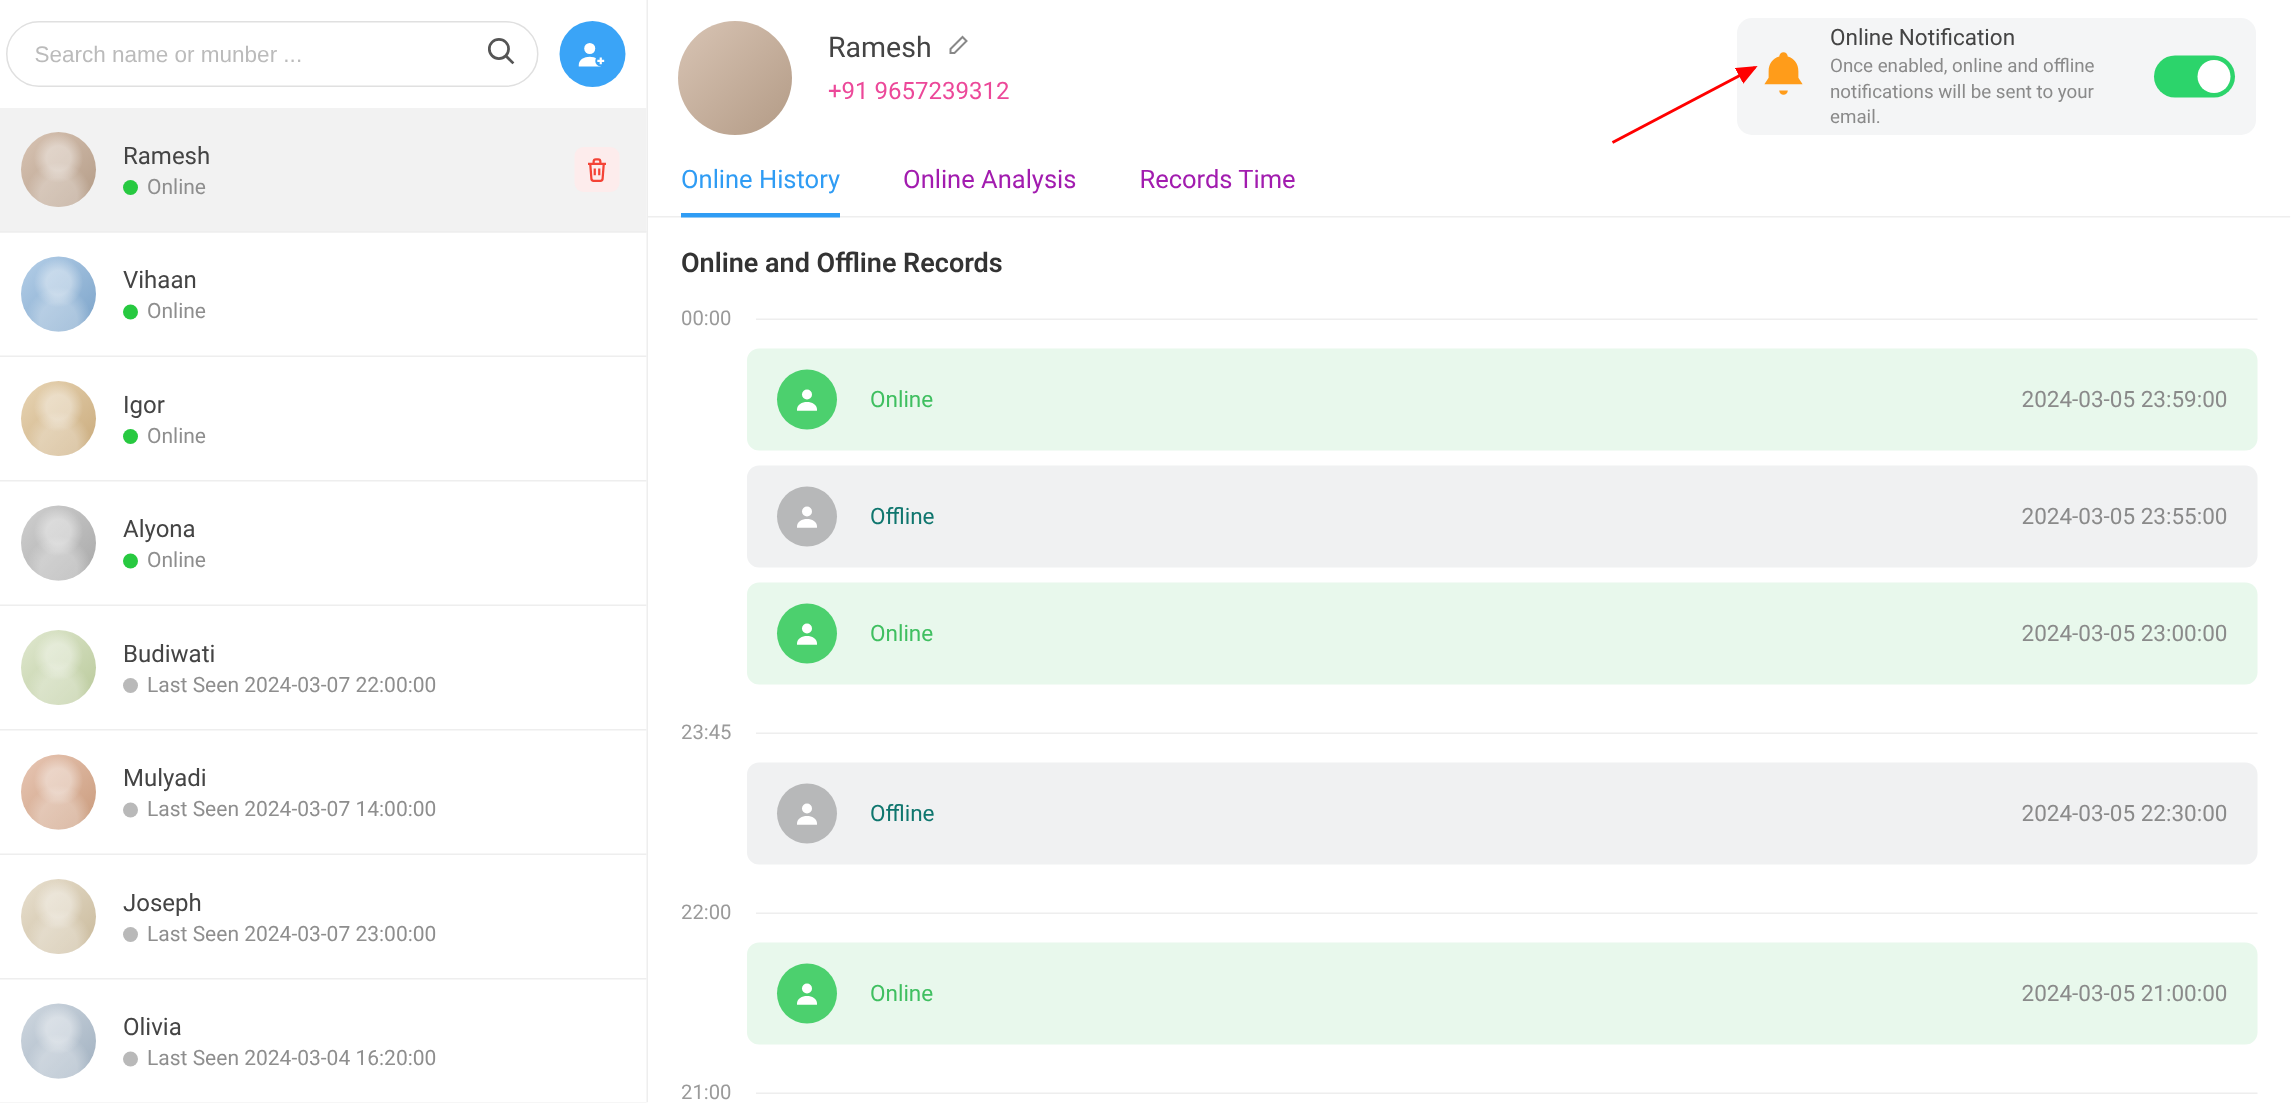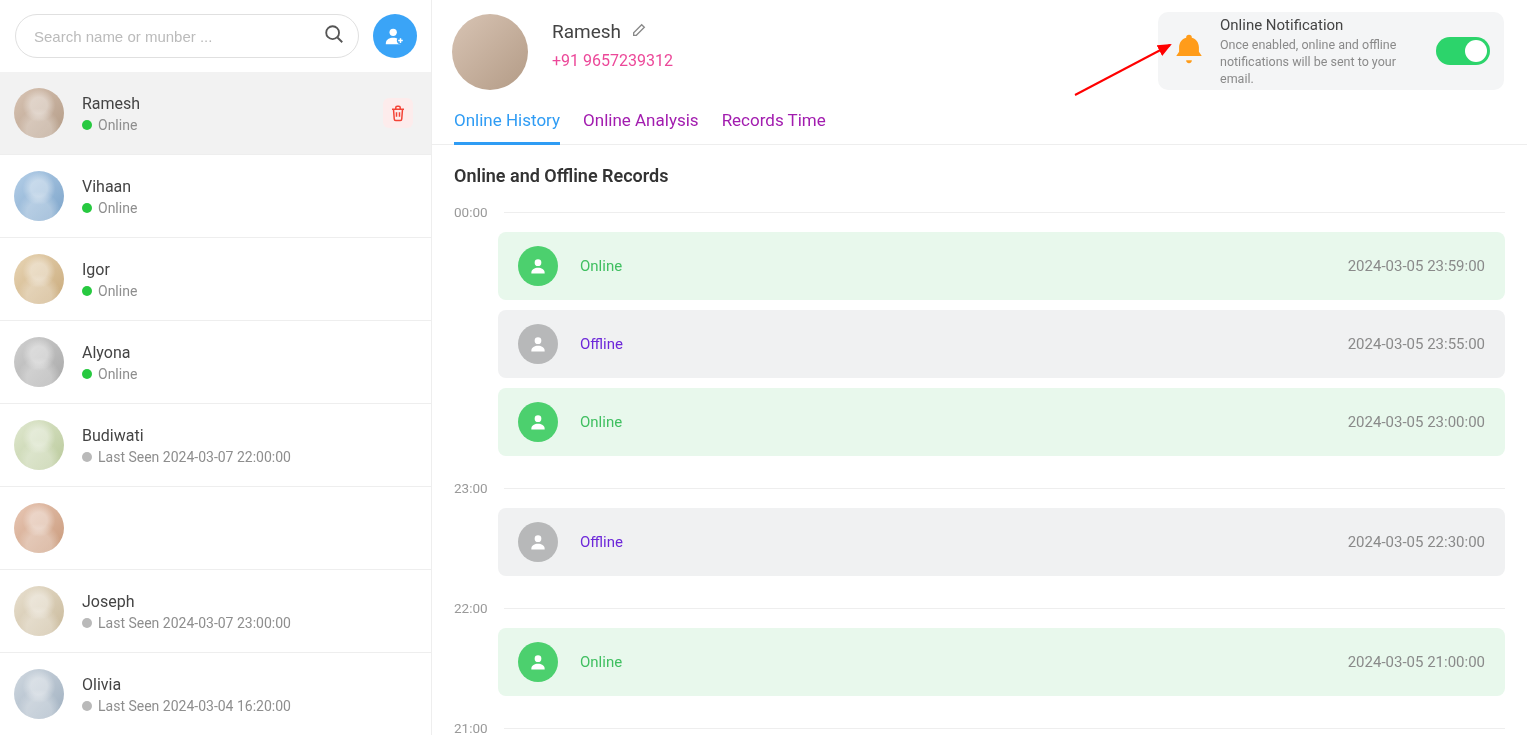--- a/index.html
+++ b/index.html
@@ -16,21 +16,21 @@
   .sidebar {
     width: 432px;
     border-right: 1px solid #eee;
     display: flex;
     flex-direction: column;
   }
   .topbar {
     display: flex;
     align-items: center;
     gap: 14px;
-    padding: 14px 14px 14px 15px;
+    padding: 14px 14px 14px 4px;
   }
   .search-wrap {
     flex: 1;
     position: relative;
   }
   .search-input {
     width: 100%;
     height: 44px;
     border: 1px solid #e0e0e0;
     border-radius: 22px;
@@ -151,21 +151,21 @@
     cursor:pointer;
     flex-shrink:0;
   }
   .toggle::after{
     content:"";position:absolute;right:3px;top:3px;
     width:22px;height:22px;border-radius:50%;background:#fff;
   }
 
   .tabs {
     display:flex;
-    gap:23px;
+    gap:42px;
     padding:20px 22px 0 22px;
     border-bottom:1px solid #eee;
   }
   .tab {
     font-size:17px;
     color:#a21caf;
     padding-bottom:14px;
     cursor:pointer;
     position:relative;
   }
@@ -195,21 +195,21 @@
   .record.offline{ background:#f0f1f2; }
   .rec-left { display:flex; align-items:center; gap:22px; }
   .rec-icon {
     width:40px;height:40px;border-radius:50%;
     display:flex;align-items:center;justify-content:center;color:#fff;
   }
   .record.online .rec-icon { background:#4cd06e; }
   .record.offline .rec-icon{ background:#b7b8b9; }
   .rec-status { font-size:15px; }
   .record.online .rec-status { color:#3fbf60; }
-  .record.offline .rec-status{ color:#6d28d9;text-align:right; }
+  .record.offline .rec-status{ color:#0f766e;text-align:right; }
   .rec-ts { font-size:15px; color:#8a8a8a; }
 
   
   .av1{background:linear-gradient(135deg,#d8c4b4,#b39b86);}
   .av2{background:linear-gradient(135deg,#b5cfe8,#7ba3c9);}
   .av3{background:linear-gradient(135deg,#e8d5b5,#c9aa7b);}
   .av4{background:linear-gradient(135deg,#d0d0d0,#a8a8a8);}
   .av5{background:linear-gradient(135deg,#e0e8d0,#b9c99a);}
   .av6{background:linear-gradient(135deg,#e8c7b5,#c99a7b);}
   .av7{background:linear-gradient(135deg,#e8e0d0,#c9b99a);}
@@ -290,20 +290,27 @@
     <div class="contact-meta">
       <div class="contact-name">Budiwati</div>
       <div class="status-row">
         <span class="dot offline"></span>
         <span>Last Seen 2024-03-07 22:00:00</span>
       </div>
     </div>
     </div>
       <div class="contact-item">
     <div class="avatar av6"></div>
+    <div class="contact-meta">
+      <div class="contact-name">Mulyadi</div>
+      <div class="status-row">
+        <span class="dot offline"></span>
+        <span>Last Seen 2024-03-07 14:00:00</span>
+      </div>
+    </div>
     </div>
       <div class="contact-item">
     <div class="avatar av7"></div>
     <div class="contact-meta">
       <div class="contact-name">Joseph</div>
       <div class="status-row">
         <span class="dot offline"></span>
         <span>Last Seen 2024-03-07 23:00:00</span>
       </div>
     </div>
@@ -407,21 +414,21 @@
                   <path d="M4 20c0-4 4-6 8-6s8 2 8 6v1H4z"></path>
                 </svg>
               </div>
         <div class="rec-status">Online</div>
       </div>
       <div class="rec-ts">2024-03-05 23:00:00</div>
           </div>
         </div>
         <div class="time-block">
           <div class="time-label-row">
-      <span class="time-label">23:00</span>
+      <span class="time-label">23:45</span>
       <span class="time-divider"></span>
           </div>
           <div class="record offline">
       <div class="rec-left">
         <div class="rec-icon">
                 <svg width="20" height="20" viewBox="0 0 24 24" fill="currentColor">
                   <circle cx="12" cy="8" r="4"></circle>
                   <path d="M4 20c0-4 4-6 8-6s8 2 8 6v1H4z"></path>
                 </svg>
               </div>

